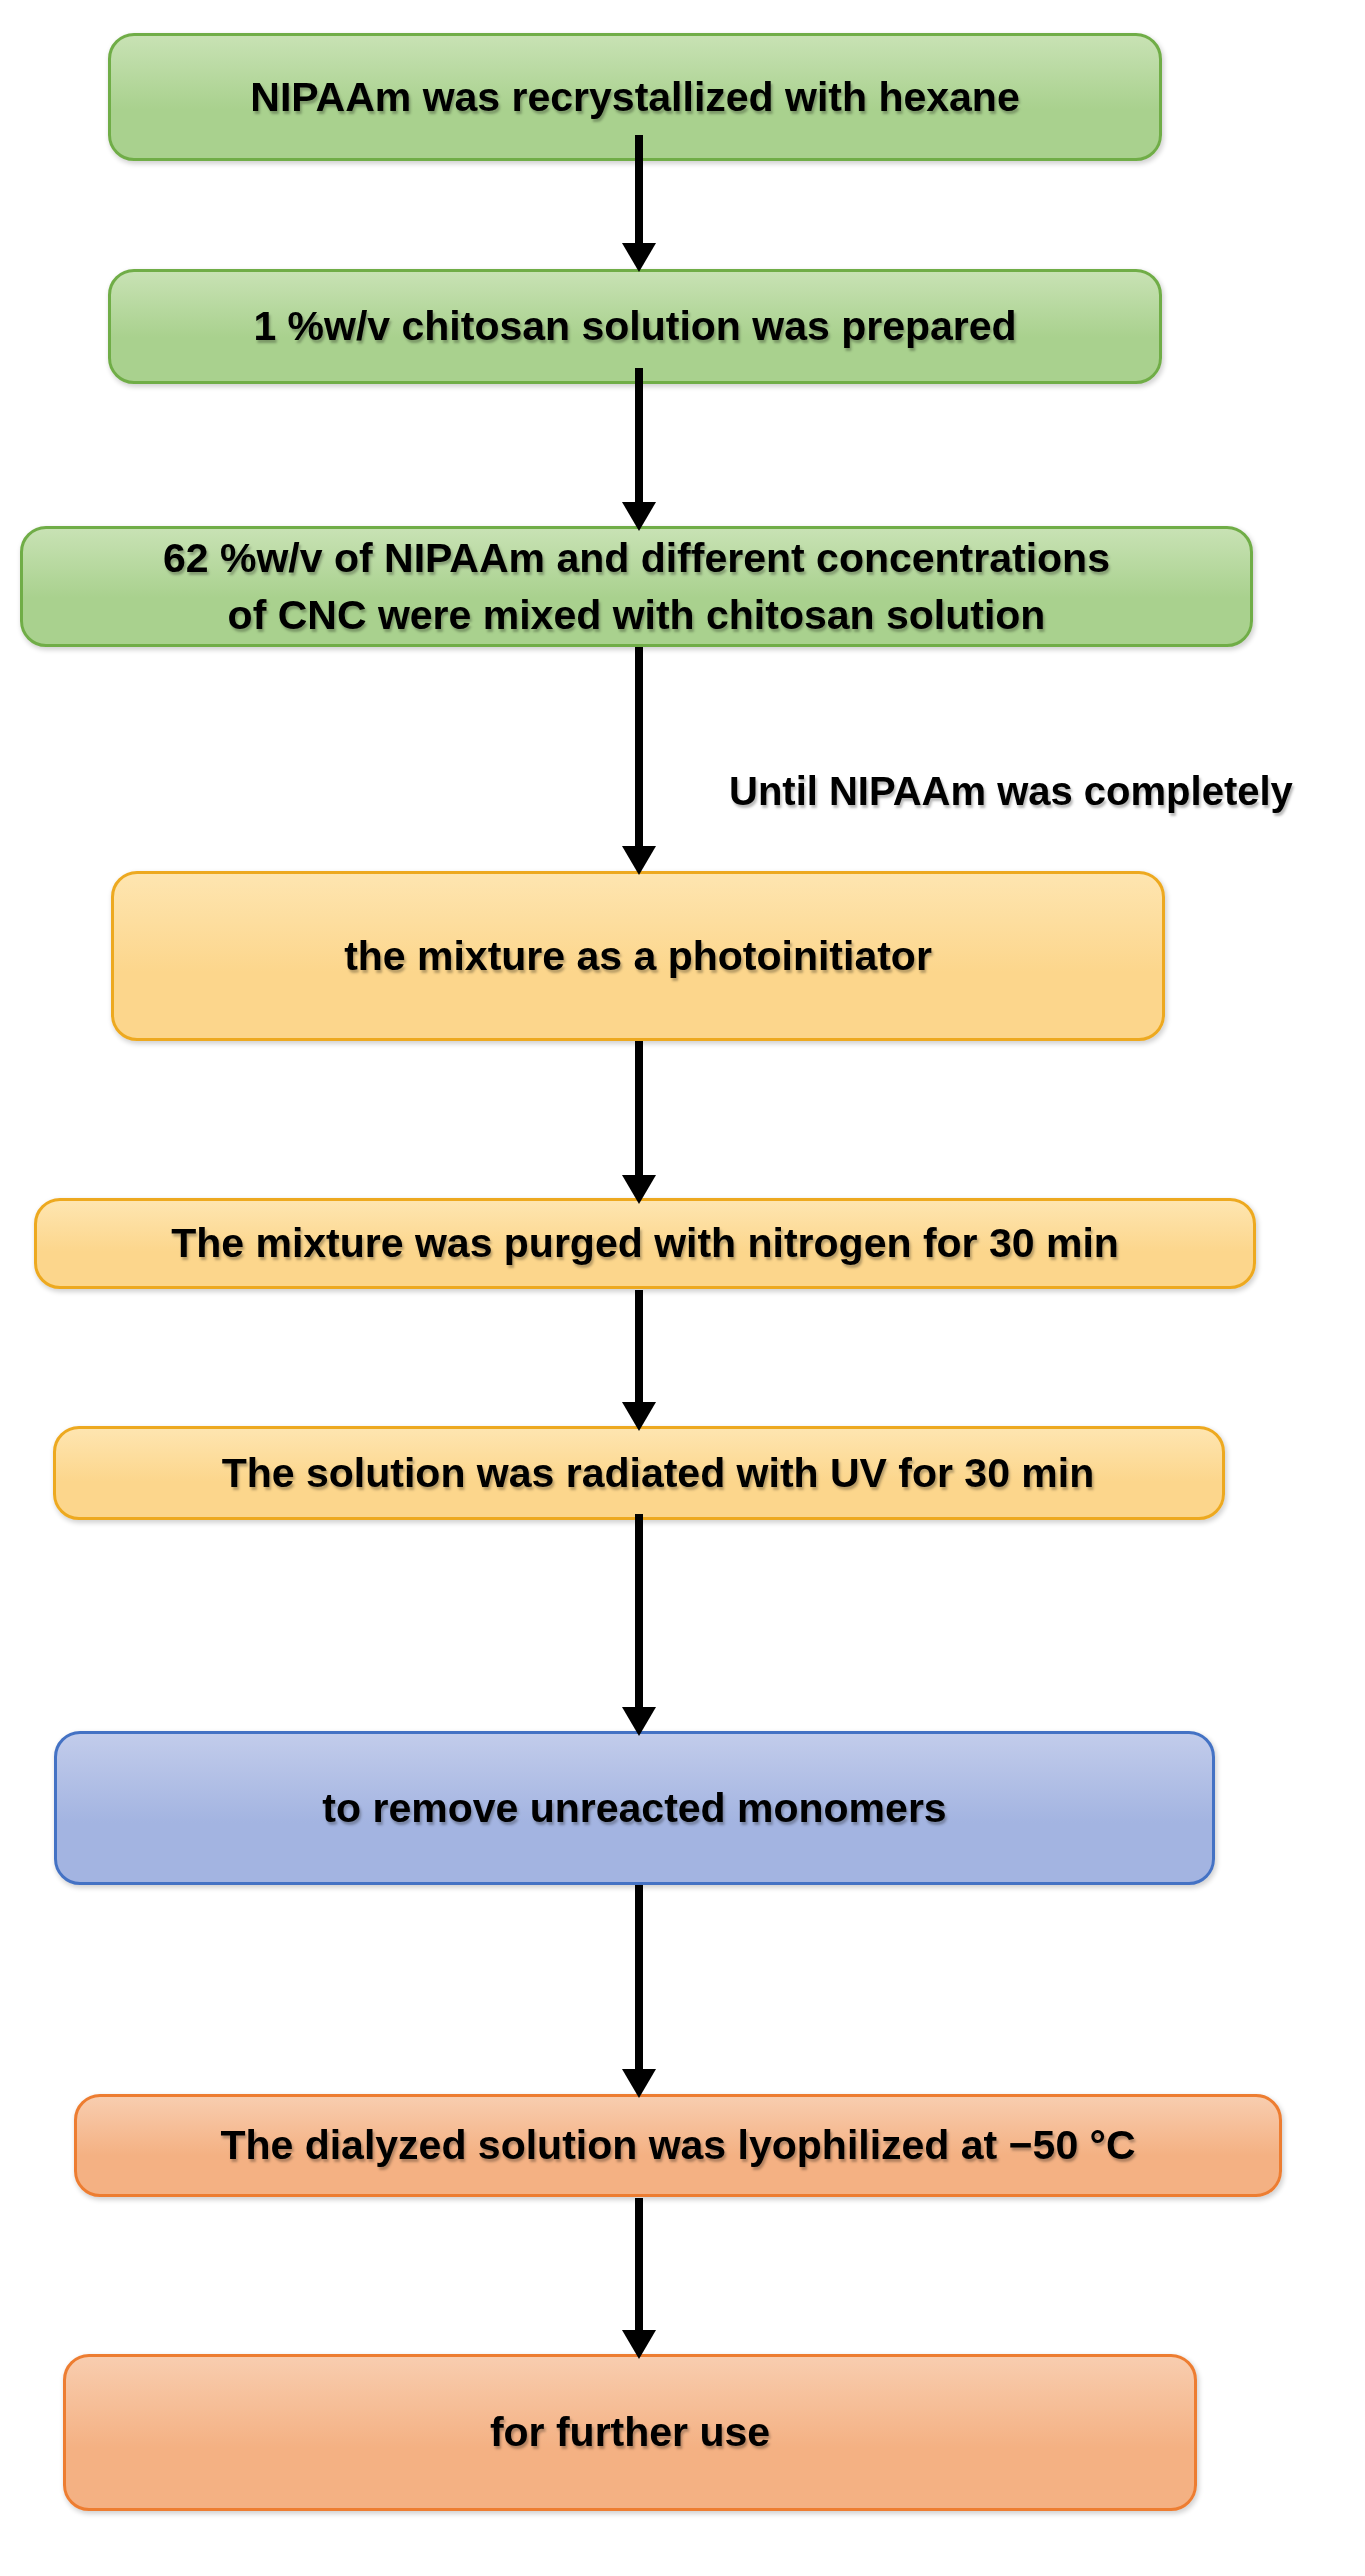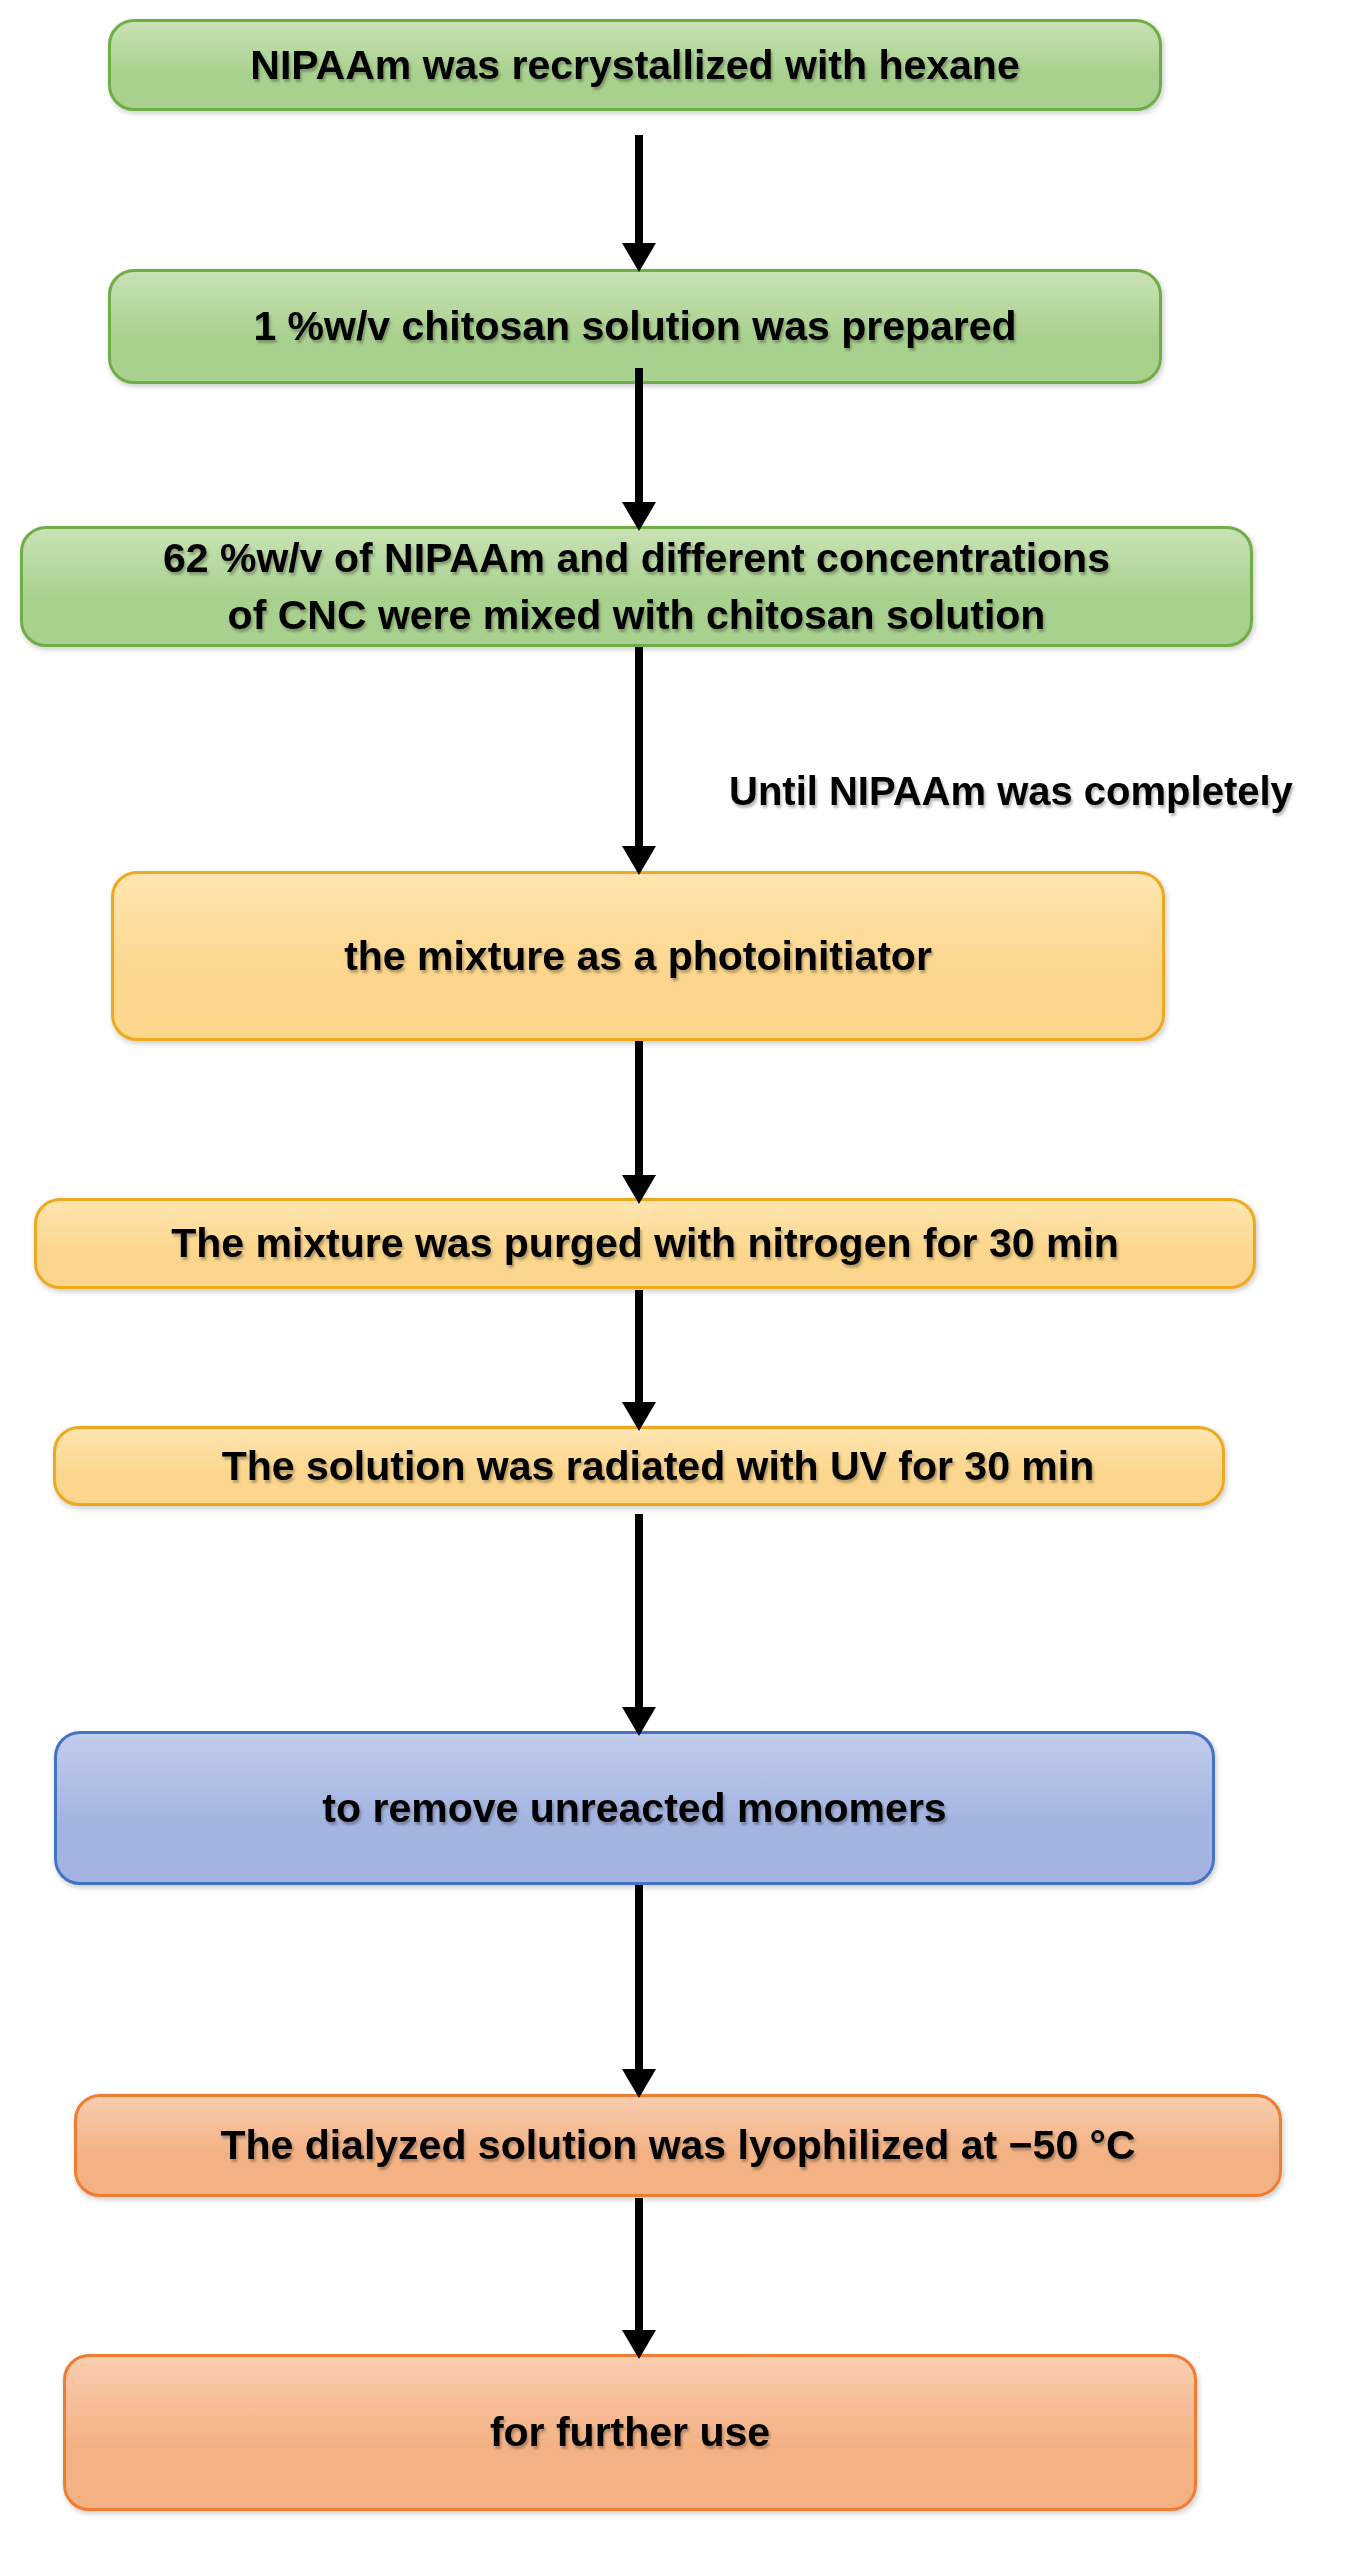--- a/index.html
+++ b/index.html
@@ -49,21 +49,21 @@
     font-size:40px;
     white-space:nowrap;
     text-shadow:1.7px 2.6px 2.6px rgba(0,0,0,0.28);
   }
 </style>
 </head>
 <body>
 
 <div id="canvas">
 
-  <div class="box" style="left: 108px; top: 19px; width: 1054px; height: 92px; background: linear-gradient(rgb(200, 226, 180) 0%, rgb(169, 209, 142) 60%); border-color: rgb(112, 173, 71);">
+  <div class="box" style="left: 108px; top: 33px; width: 1054px; height: 128px; background: linear-gradient(rgb(200, 226, 180) 0%, rgb(169, 209, 142) 60%); border-color: rgb(112, 173, 71);">
     <div class="line">NIPAAm was recrystallized with hexane</div>
     <div class="line"></div>
   </div>
 
   <div class="box" style="left: 108px; top: 269px; width: 1054px; height: 115px; background: linear-gradient(rgb(200, 226, 180) 0%, rgb(169, 209, 142) 60%); border-color: rgb(112, 173, 71);">
     <div class="line">1 %w/v chitosan solution was prepared</div>
     <div class="line"></div>
   </div>
 
   <div class="box" style="left: 20px; top: 526px; width: 1233px; height: 121px; background: linear-gradient(rgb(200, 226, 180) 0%, rgb(169, 209, 142) 60%); border-color: rgb(112, 173, 71);">
@@ -73,21 +73,21 @@
 
   <div class="box" style="left: 111px; top: 871px; width: 1054px; height: 170px; background: linear-gradient(rgb(254, 229, 176) 0%, rgb(252, 214, 140) 60%); border-color: rgb(237, 169, 32);">
     <div class="line">the mixture as a photoinitiator</div>
   </div>
 
   <div class="box" style="left: 34px; top: 1198px; width: 1222px; height: 91px; background: linear-gradient(rgb(254, 229, 176) 0%, rgb(252, 214, 140) 60%); border-color: rgb(237, 169, 32);">
     <div class="line">The mixture was purged with nitrogen for 30 min</div>
     <div class="line"></div>
   </div>
 
-  <div class="box" style="left: 53px; top: 1426px; width: 1172px; height: 80px; background: linear-gradient(rgb(254, 229, 176) 0%, rgb(252, 214, 140) 60%); border-color: rgb(237, 169, 32); padding-left: 38px;">
+  <div class="box" style="left: 53px; top: 1426px; width: 1172px; height: 94px; background: linear-gradient(rgb(254, 229, 176) 0%, rgb(252, 214, 140) 60%); border-color: rgb(237, 169, 32); padding-left: 38px;">
     <div class="line">The solution was radiated with UV for 30 min</div>
     <div class="line"></div>
   </div>
 
   <div class="box" style="left: 54px; top: 1731px; width: 1161px; height: 154px; background: linear-gradient(rgb(194, 204, 235) 0%, rgb(163, 180, 225) 60%); border-color: rgb(68, 114, 196);">
     <div class="line">to remove unreacted monomers</div>
   </div>
 
   <div class="box" style="left: 62px; top: 2094px; width: 1208px; height: 103px; background: linear-gradient(rgb(248, 205, 175) 0%, rgb(244, 177, 131) 60%); border-color: rgb(237, 125, 49); margin-left: 12px;">
     <div class="line">The dialyzed solution was lyophilized at −50 °C</div>

